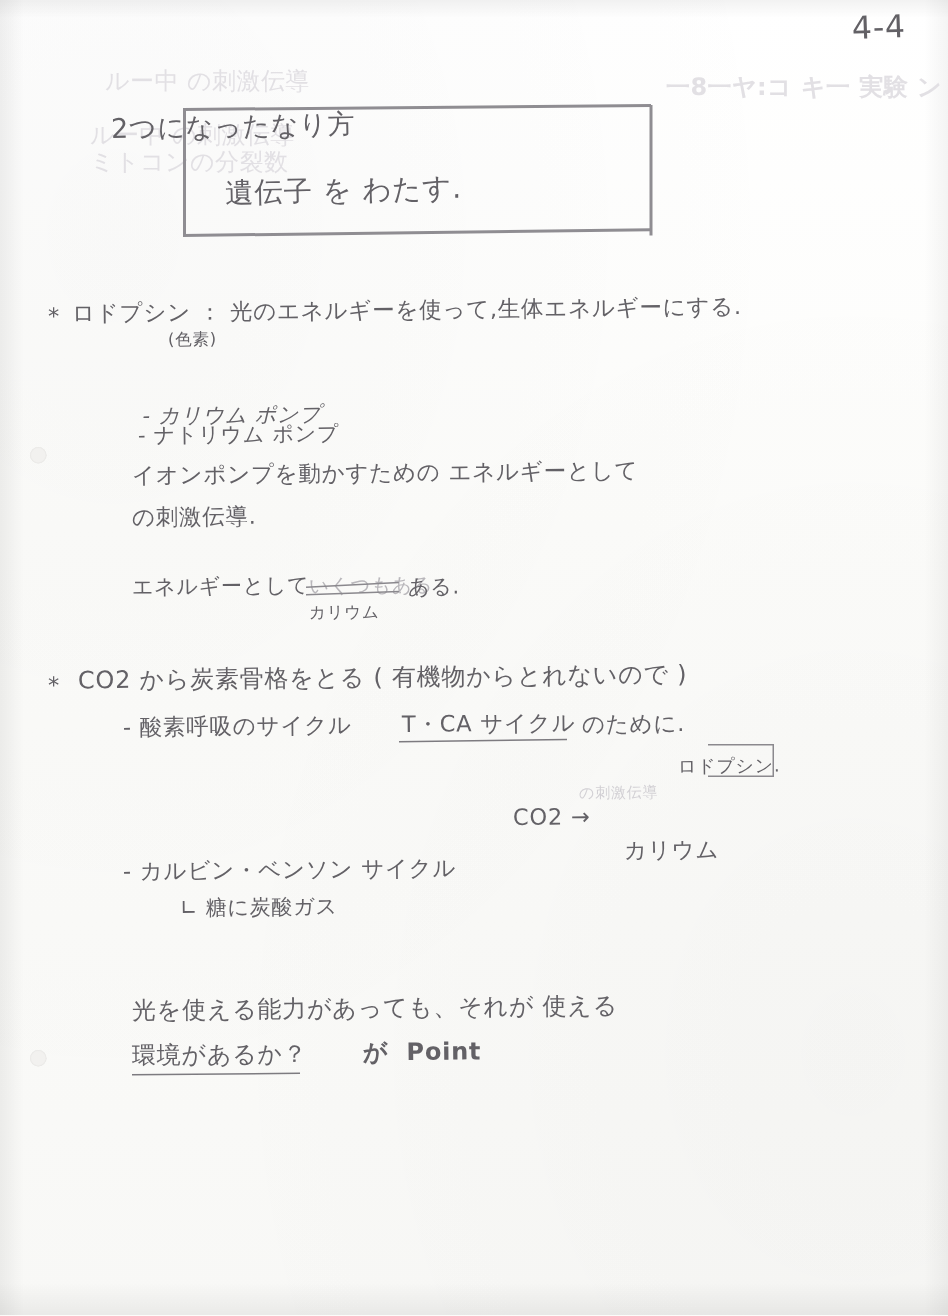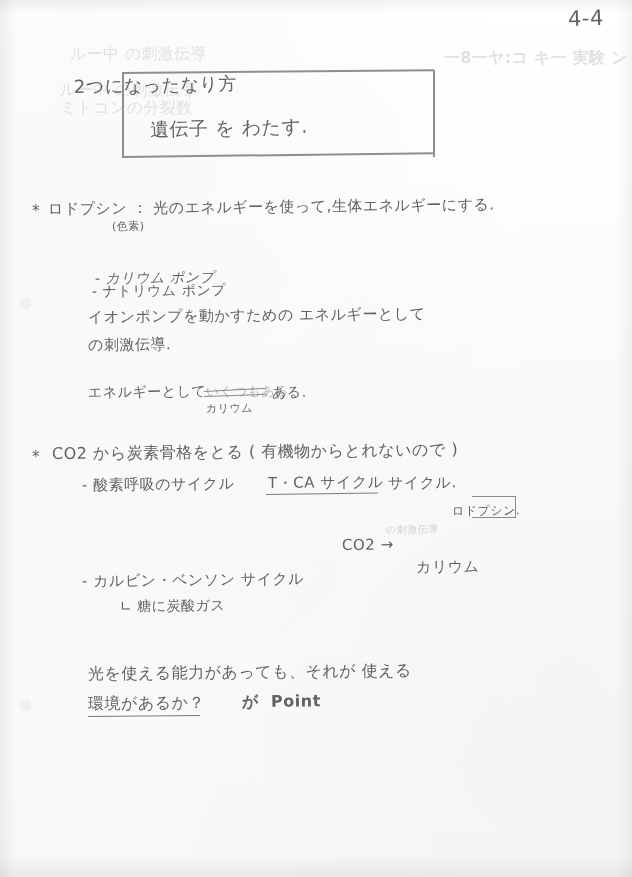--- a/index.html
+++ b/index.html
@@ -157,21 +157,21 @@
   <div class="strike" style="left:204px; top:396px; width:62px; transform: rotate(-2deg);"></div>
   <div class="hand pencil sz14 slant3" style="left:272px; top:384px;">ある.</div>
   <div class="hand pencil sz11 slant3" style="left:206px; top:402px;">カリウム</div>
 
   <div class="hand pencil sz15" style="left:32px; top:448px;">*</div>
   <div class="hand pencil sz16 slant3" style="left:52px; top:444px;">CO2 から炭素骨格をとる ( 有機物からとれないので )</div>
 
   <div class="hand pencil sz15 slant3" style="left:82px; top:476px;">- 酸素呼吸のサイクル</div>
   <div class="hand pencil sz15 slant3" style="left:268px; top:474px;text-align:center;">T・CA サイクル</div>
   <div class="uline" style="left:266px; top:494px; width:112px; transform: rotate(-0.8deg);"></div>
-  <div class="hand pencil sz15 slant3" style="left:388px; top:474px;">サイクル.</div>
+  <div class="hand pencil sz15 slant3" style="left:388px; top:474px;">のために.</div>
 
   <div class="arrowbox" style="left:472px; top:496px; width:44px; height:22px;"></div>
   <div class="hand pencil sz12 slant3" style="left:452px; top:504px;">ロドプシン.</div>
   <div class="hand vfaint sz10 slant3" style="left:386px; top:524px;">の刺激伝導</div>
 
   <div class="hand pencil sz15 slant3" style="left:342px; top:536px;">CO2 →</div>
   <div class="hand pencil sz15 slant3" style="left:416px; top:558px;">カリウム</div>
 
   <div class="hand pencil sz15 slant3" style="left:82px; top:572px;">- カルビン・ベンソン サイクル</div>
   <div class="hand pencil sz14 slant3" style="left:120px; top:598px;">∟ 糖に炭酸ガス</div>

